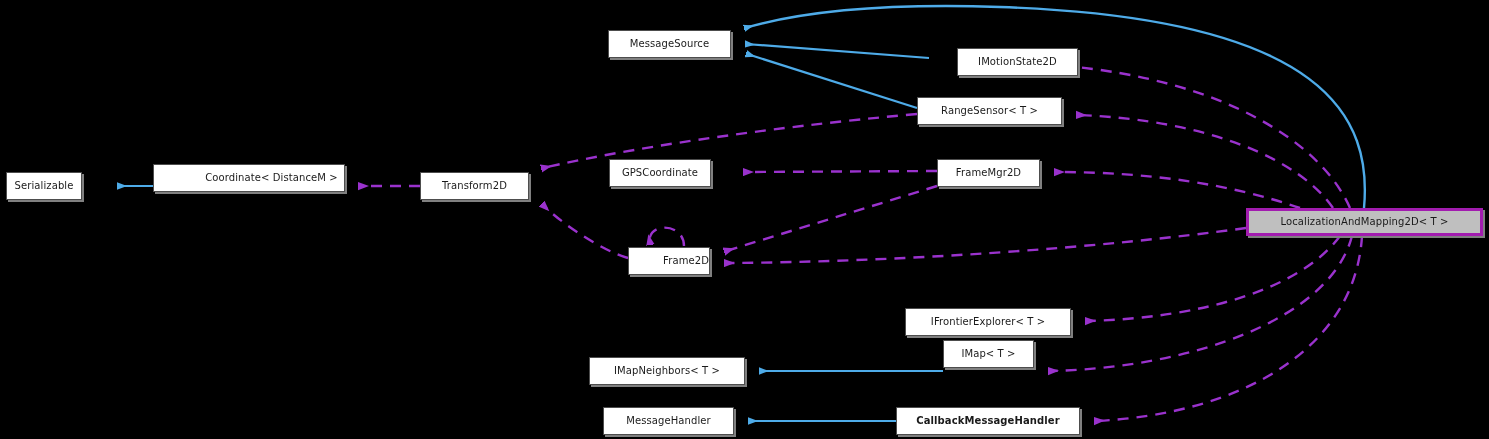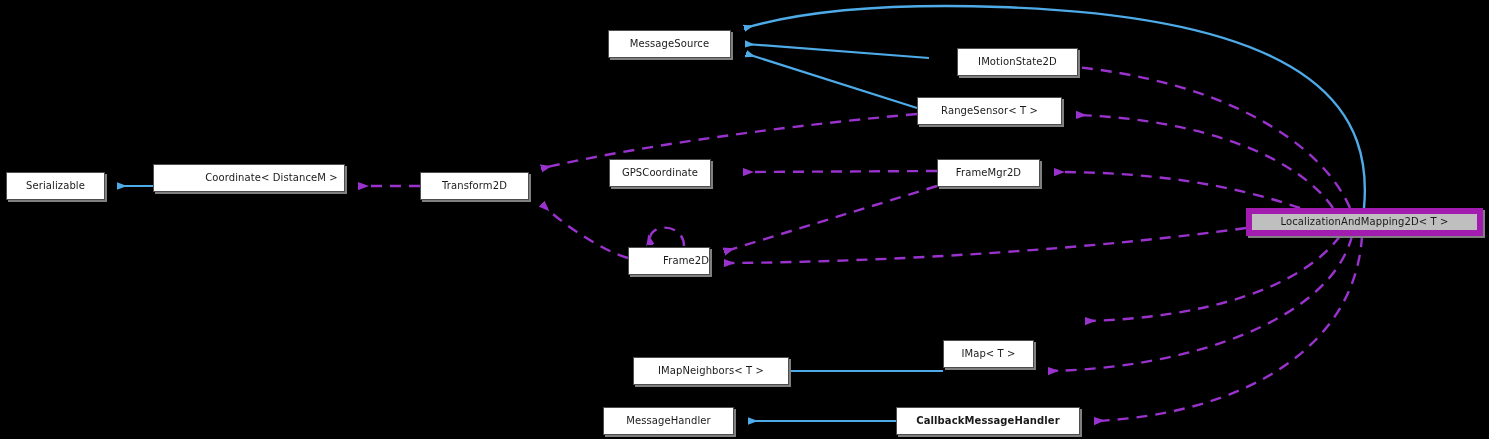--- a/index.html
+++ b/index.html
@@ -21,21 +21,21 @@
     font-size:10px;
     line-height:1;
     display:flex;
     align-items:center;
     justify-content:center;
     white-space:nowrap;
     letter-spacing:0.1px;
   }
   .node.focus{
     background:#bfbfbf;
-    border:6px solid #a21caf;
+    border:3px solid #a21caf;
   }
   .node-label{pointer-events:none;}
 </style>
 </head>
 <body>
 
 <div id="diagram">
 
   <svg id="edges" viewBox="0 0 1489 439" xmlns="http://www.w3.org/2000/svg">
     <defs>
@@ -100,21 +100,21 @@
       <path d="M1340,236 C1300,290 1200,318 1087,321" stroke="#9a32cd" stroke-width="2.4" fill="none" stroke-dasharray="11,8" marker-end="url(#arrow-purple)"></path>
     </g>
     <g>
       <path d="M1352,236 C1330,320 1190,368 1050,371" stroke="#9a32cd" stroke-width="2.4" fill="none" stroke-dasharray="11,8" marker-end="url(#arrow-purple)"></path>
     </g>
     <g>
       <path d="M1362,236 C1355,350 1240,414 1096,421" stroke="#9a32cd" stroke-width="2.4" fill="none" stroke-dasharray="11,8" marker-end="url(#arrow-purple)"></path>
     </g>
   </svg>
 
-  <div class="node" style="left:6px;top:172px;width:99px;height:28px;align-items:center;">
+  <div class="node" style="left:6px;top:172px;width:76px;height:28px;align-items:center;">
     <span class="node-label">Serializable</span>
   </div>
 
   <div class="node" style="left:153px;top:164px;width:192px;height:28px;padding-left:45px;">
     <span class="node-label">Coordinate&lt; DistanceM &gt;</span>
   </div>
 
   <div class="node" style="left:420px;top:172px;width:109px;height:28px;text-align:center;">
     <span class="node-label">Transform2D</span>
   </div>
@@ -124,40 +124,43 @@
   </div>
 
   <div class="node" style="left:609px;top:159px;width:102px;height:28px;">
     <span class="node-label">GPSCoordinate</span>
   </div>
 
   <div class="node" style="left:628px;top:247px;width:82px;height:28px;justify-content:flex-end;">
     <span class="node-label">Frame2D</span>
   </div>
 
-  <div class="node" style="left:589px;top:357px;width:156px;height:28px;margin-left:44px;">
+  <div class="node" style="left:589px;top:357px;width:156px;height:28px;">
     <span class="node-label">IMapNeighbors&lt; T &gt;</span>
   </div>
 
   <div class="node" style="left:603px;top:407px;width:131px;height:28px;">
     <span class="node-label">MessageHandler</span>
   </div>
 
   <div class="node" style="left:929px;top:48px;width:121px;height:28px;margin-left:28px;">
     <span class="node-label">IMotionState2D</span>
   </div>
 
   <div class="node" style="left:917px;top:97px;width:145px;height:28px;text-align:right;">
     <span class="node-label">RangeSensor&lt; T &gt;</span>
   </div>
 
   <div class="node" style="left:937px;top:159px;width:103px;height:28px;">
     <span class="node-label">FrameMgr2D</span>
   </div>
 
+  <div class="node" style="left:905px;top:308px;width:166px;height:28px;">
+    <span class="node-label">IFrontierExplorer&lt; T &gt;</span>
+  </div>
 
   <div class="node" style="left:943px;top:340px;width:91px;height:28px;">
     <span class="node-label">IMap&lt; T &gt;</span>
   </div>
 
   <div class="node" style="left:896px;top:407px;width:184px;height:28px;font-weight:bold;">
     <span class="node-label">CallbackMessageHandler</span>
   </div>
 
   <div class="node focus" style="left:1246px;top:208px;width:237px;height:28px;">

